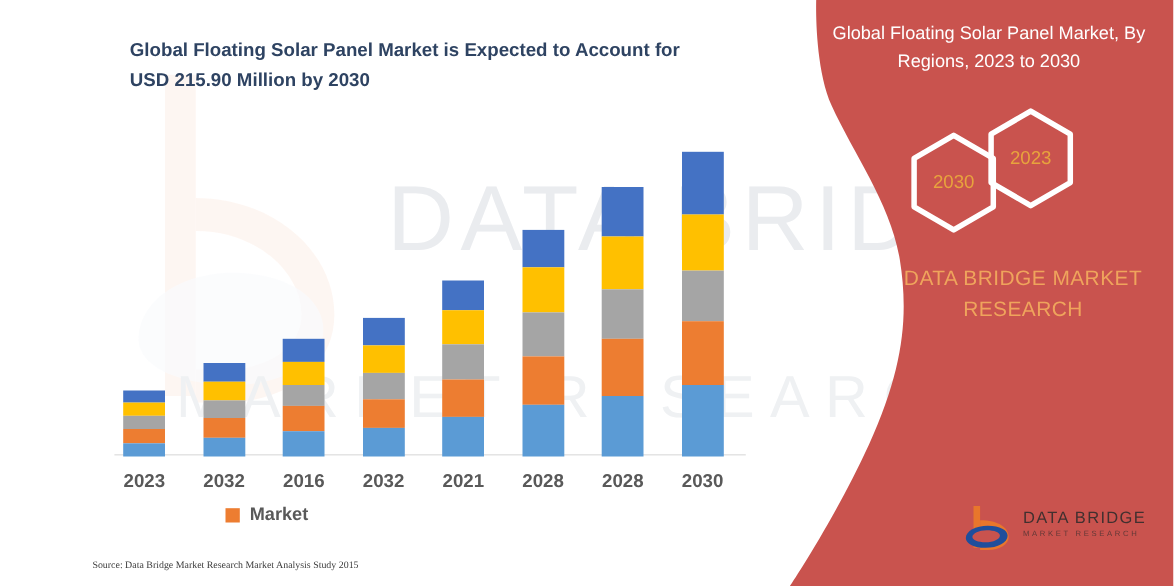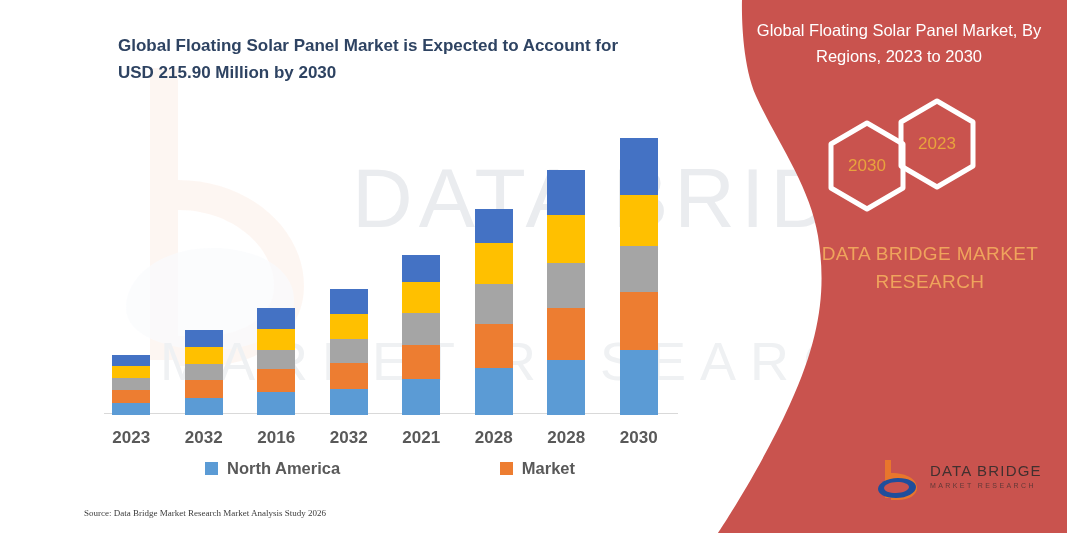--- a/index.html
+++ b/index.html
@@ -292,31 +292,27 @@
       <div class="xlabel">2016</div>
       <div class="xlabel">2032</div>
       <div class="xlabel">2021</div>
       <div class="xlabel">2028</div>
       <div class="xlabel">2028</div>
       <div class="xlabel">2030</div>
     </div>
 
   <div class="legend" id="legend">
       <div class="legend-item">
-        <span class="legend-swatch" style="background: rgb(91, 155, 213);"></span>
-        <span class="legend-label">North America</span>
-      </div>
-      <div class="legend-item">
         <span class="legend-swatch" style="background: rgb(237, 125, 49);"></span>
         <span class="legend-label">Market</span>
       </div>
     </div>
 
   <div class="footer">
-    <span>Source: Data Bridge Market Research  Market Analysis Study 2026</span>
+    <span>Source: Data Bridge Market Research  Market Analysis Study 2015</span>
   </div>
 
   <svg class="red-panel" viewBox="0 0 1067 533" preserveAspectRatio="none" aria-hidden="true">
     <path d="M742 0 L1067 0 L1067 533 L718 533 C718 533 760 470 790 404 C822 334 826 286 818 236 C810 186 776 140 756 96 C740 60 742 0 742 0 Z" fill="#C9534E"></path>
   </svg>
 
   <div class="panel-title">Global Floating Solar Panel Market, By Regions, 2023 to 2030</div>
 
   <div class="hex-wrap">
     <div class="hex hex-2030">

